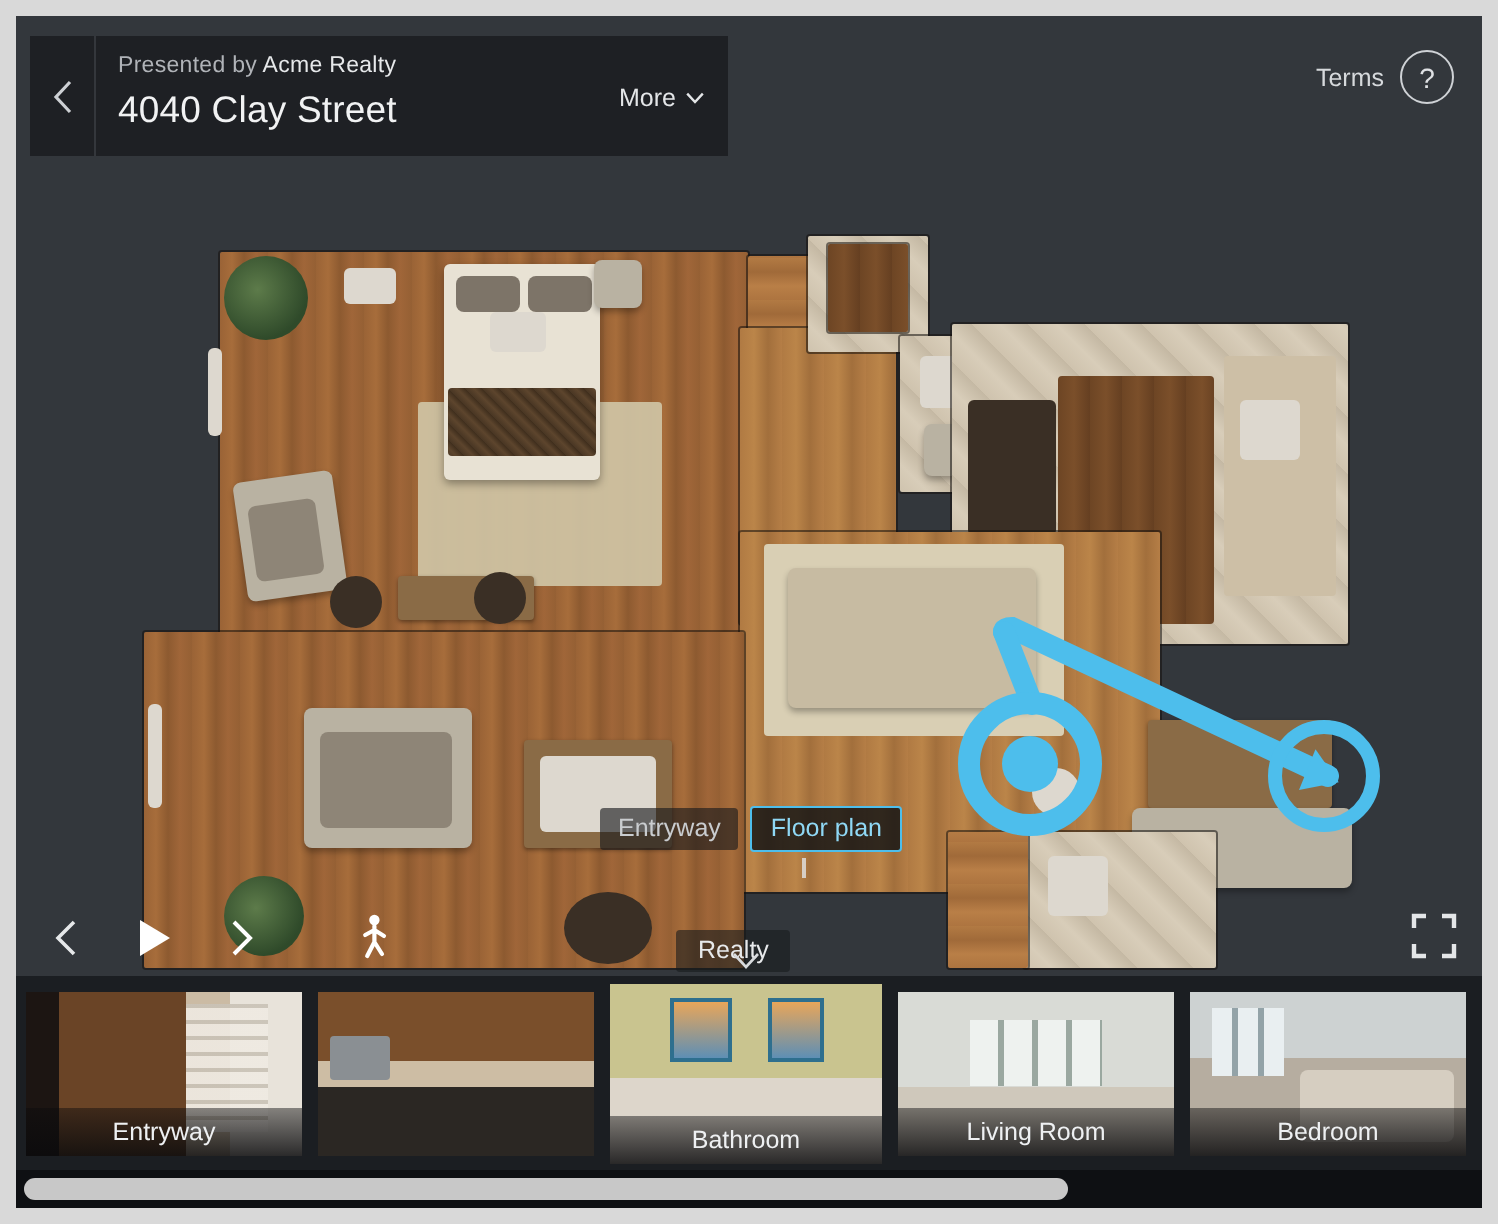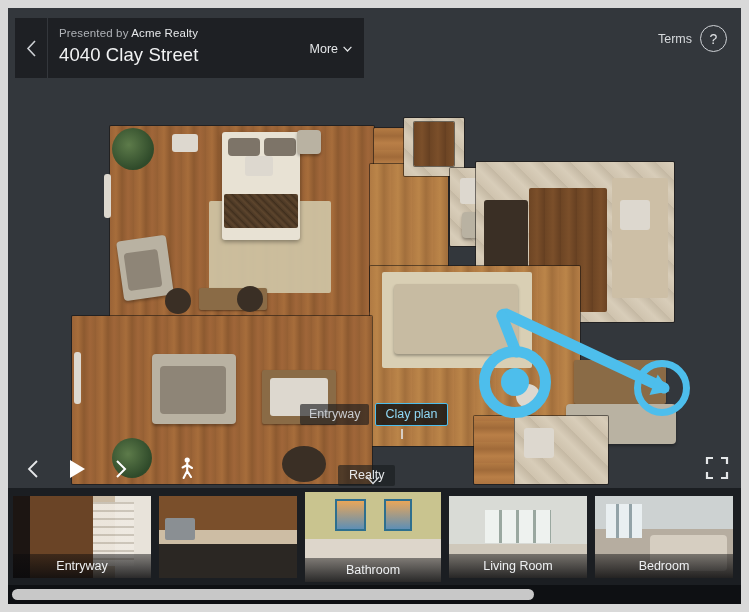--- a/index.html
+++ b/index.html
@@ -326,21 +326,21 @@
 
     <div id="top-right">
       <div id="terms">Terms</div>
       <div id="help-btn">
         <span>?</span>
       </div>
     </div>
 
     <div id="mode-row">
       <div class="mode-chip" id="chip-dollhouse">Entryway</div>
-      <div class="mode-chip" id="chip-floorplan">Clay plan</div>
+      <div class="mode-chip" id="chip-floorplan">Floor plan</div>
     </div>
     <div id="tip-tail"></div>
     <div id="close-chip">Realty</div>
     <svg id="chip-check" viewBox="0 0 14 9">
       <polyline points="1,1 7,7.5 13,1" fill="none" stroke="#d7dadd" stroke-width="1.3"></polyline>
     </svg>
 
     <div id="controls">
       <div id="ctrl-left">
         <div class="ctrl-btn">

